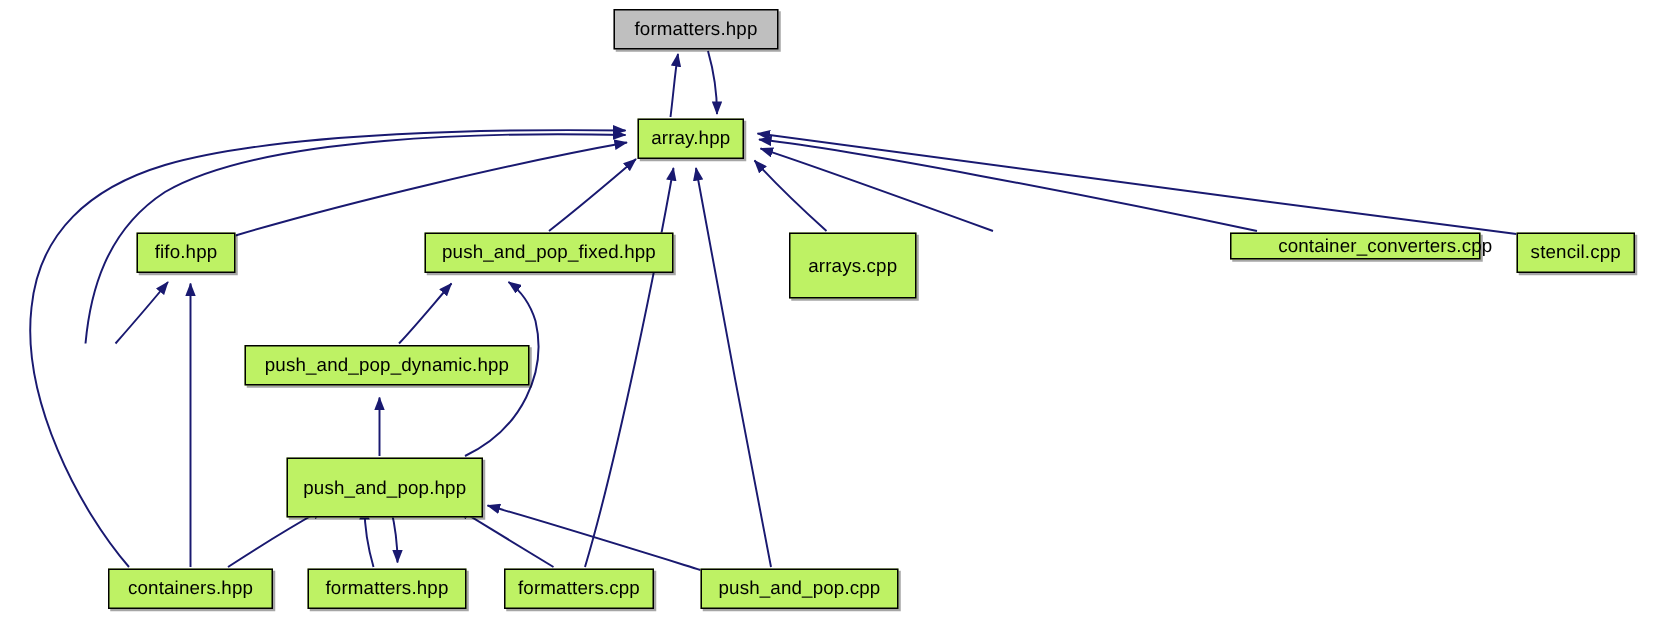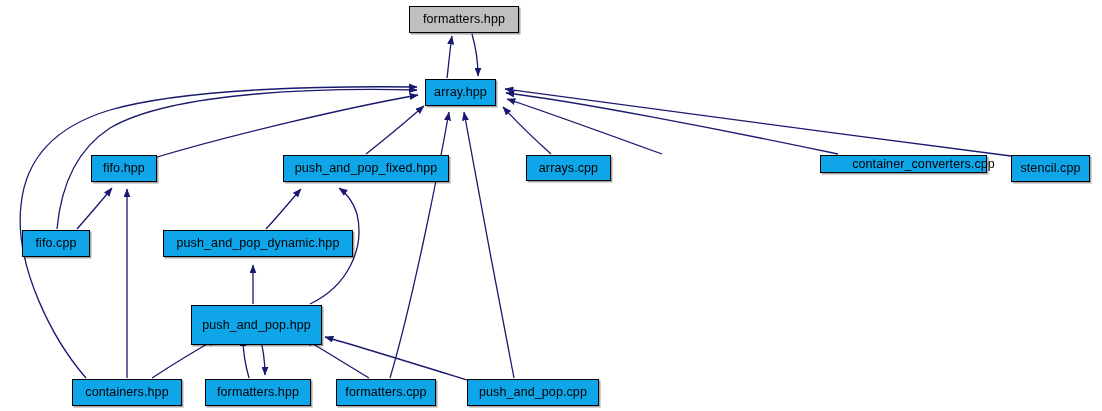--- a/index.html
+++ b/index.html
@@ -22,21 +22,21 @@
     position: absolute;
     left: 0;
     top: 0;
     width: 1102px;
     height: 411px;
   }
   .node-box {
     position: absolute;
     box-sizing: border-box;
     border: 1px solid #000000;
-    background: #0ea5e9;
+    background: #bef264;
     color: #000000;
     font-size: 12.5px;
     line-height: 1;
     display: flex;
     align-items: center;
     justify-content: center;
     white-space: nowrap;
     box-shadow: 1.5px 1.5px 0 0 rgba(0,0,0,0.35);
   }
   .node-box.highlight {
@@ -115,36 +115,33 @@
   </div>
 
   <div class="node-box" style="left:91px; top:155px; width:66px; height:27px;">
     <span class="node-label">fifo.hpp</span>
   </div>
 
   <div class="node-box" style="left:235px; top:155px; width:166px; height:27px;margin-left:48px;">
     <span class="node-label">push_and_pop_fixed.hpp</span>
   </div>
 
-  <div class="node-box" style="left:526px; top:155px; width:85px; height:26px;">
+  <div class="node-box" style="left:526px; top:155px; width:85px; height:44px;">
     <span class="node-label">arrays.cpp</span>
   </div>
 
 
   <div class="node-box" style="left:820px; top:155px; width:167px; height:18px;padding-left:40px;">
     <span class="node-label">container_converters.cpp</span>
   </div>
 
   <div class="node-box" style="left:1011px; top:155px; width:79px; height:27px;">
     <span class="node-label">stencil.cpp</span>
   </div>
 
-  <div class="node-box" style="left:22px; top:230px; width:68px; height:27px;">
-    <span class="node-label">fifo.cpp</span>
-  </div>
 
   <div class="node-box" style="left:163px; top:230px; width:190px; height:27px;">
     <span class="node-label">push_and_pop_dynamic.hpp</span>
   </div>
 
   <div class="node-box" style="left:191px; top:305px; width:131px; height:40px;">
     <span class="node-label">push_and_pop.hpp</span>
   </div>
 
   <div class="node-box" style="left:72px; top:379px; width:110px; height:27px;">

